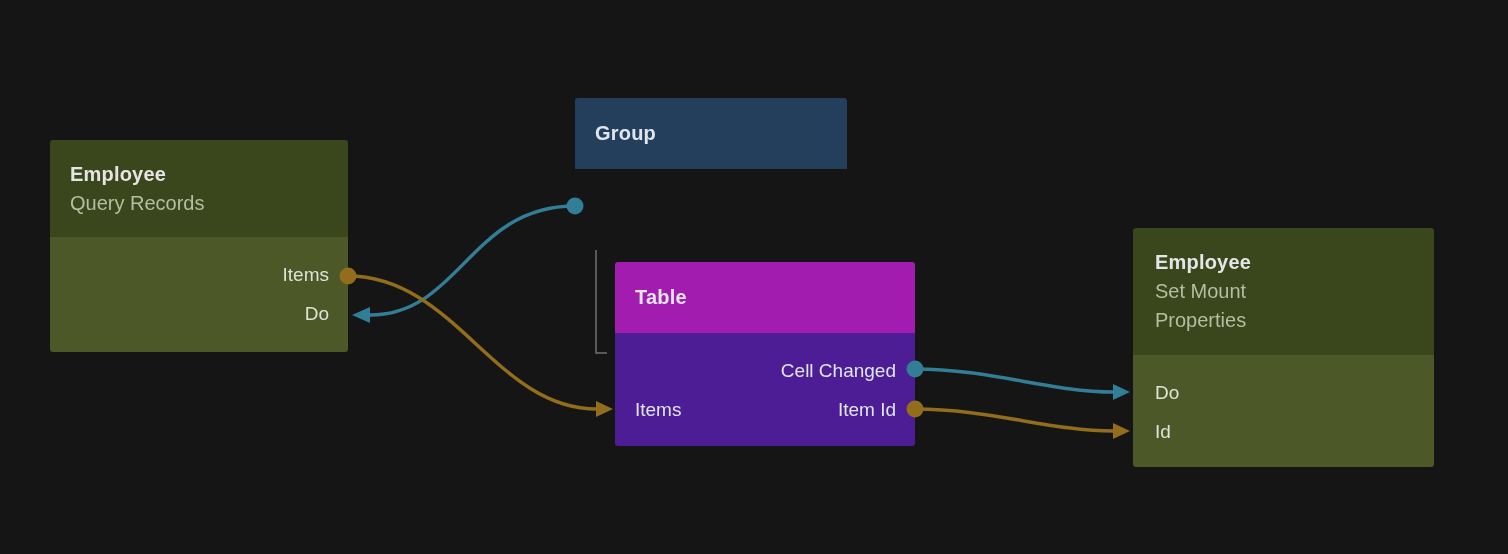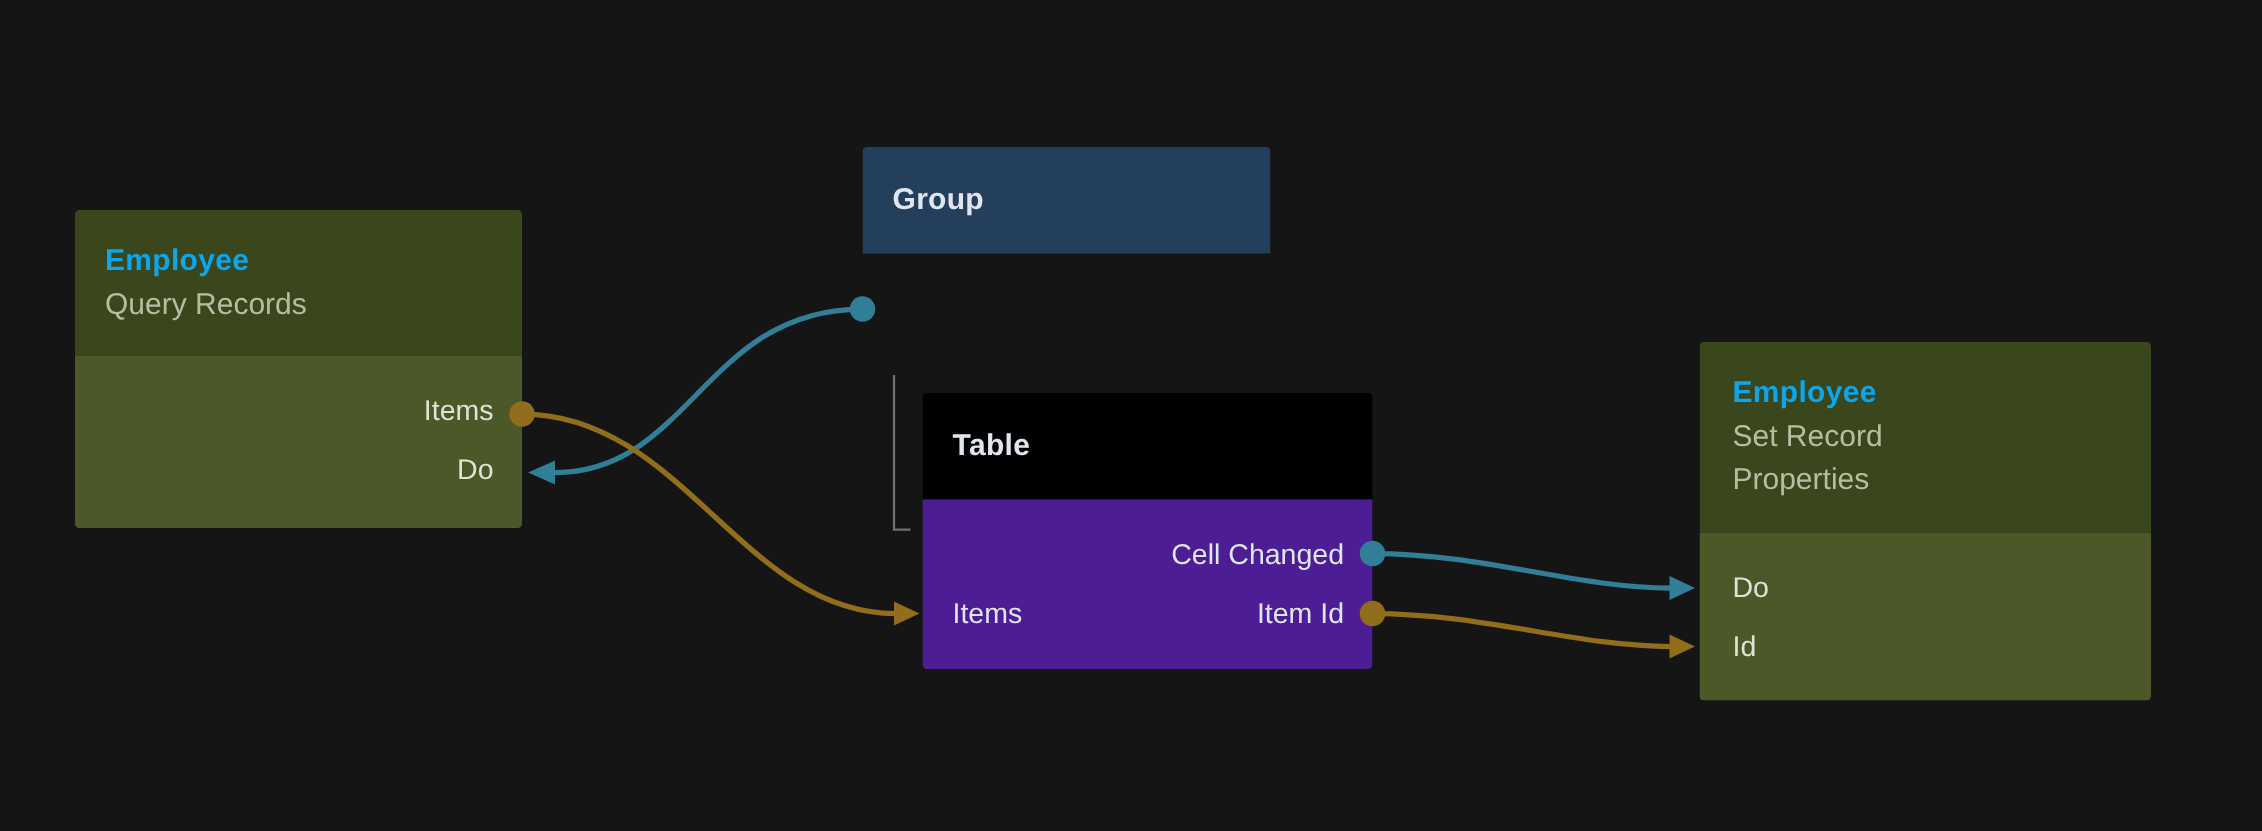--- a/index.html
+++ b/index.html
@@ -16,21 +16,21 @@
   .node .title { font-size: 20px; font-weight: 700; line-height: 29px; letter-spacing: .2px; }
   .node .subtitle { font-size: 20px; font-weight: 400; line-height: 29px; }
   .node .body { padding: 23px 19px 0 20px; display: flex; flex-direction: column; gap: 10px; box-sizing: border-box; }
   .port-row { display: flex; height: 29px; align-items: center; font-size: 19px; }
   .port-row.right { justify-content: flex-end; }
   .port-row.split { justify-content: space-between; }
 
   
   .node.green .header { background: #3a461c; }
   .node.green .body   { background: #4d5829; }
-  .node.green .title  { color: #0ea5e9; }
+  .node.green .title  { color: #e5e5e5; }
   .node.green .subtitle { color: #b5bea1; }
   .node.green .port-label { color: #dee3d5; }
 
   
   .node.blue .header { background: #233f5c; }
   .node.blue .body   { background: #43556e; }
   .node.blue .title  { color: #e1e6ee; }
   .node.blue .port-label { color: #dfe5ec; }
 
   #n-query { left: 50px;  top: 140px; width: 298px; height: 212px; }
@@ -74,38 +74,38 @@
     </div>
   </div>
 
   <div class="node blue" id="n-group">
     <div class="header" style="background-color: rgb(35, 63, 92);">
       <div class="title">Group</div>
     </div>
   </div>
 
   <div class="node blue" id="n-table">
-    <div class="header" style="background-color: #000000;">
+    <div class="header" style="background-color: #a21caf;">
       <div class="title">Table</div>
     </div>
     <div class="body" style="background-color: #4c1d95;">
       <div class="port-row right">
         <span class="port-label">Cell Changed</span>
       </div>
       <div class="port-row split">
         <span class="port-label">Items</span>
         <span class="port-label">Item Id</span>
       </div>
     </div>
   </div>
 
   <div class="node green" id="n-set">
     <div class="header" style="background-color: rgb(58, 70, 28);">
       <div class="title">Employee</div>
-      <div class="subtitle">Set Record Properties</div>
+      <div class="subtitle">Set Mount Properties</div>
     </div>
     <div class="body" style="background-color: rgb(77, 88, 41);">
       <div class="port-row">
         <span class="port-label">Do</span>
       </div>
       <div class="port-row">
         <span class="port-label">Id</span>
       </div>
     </div>
   </div>

